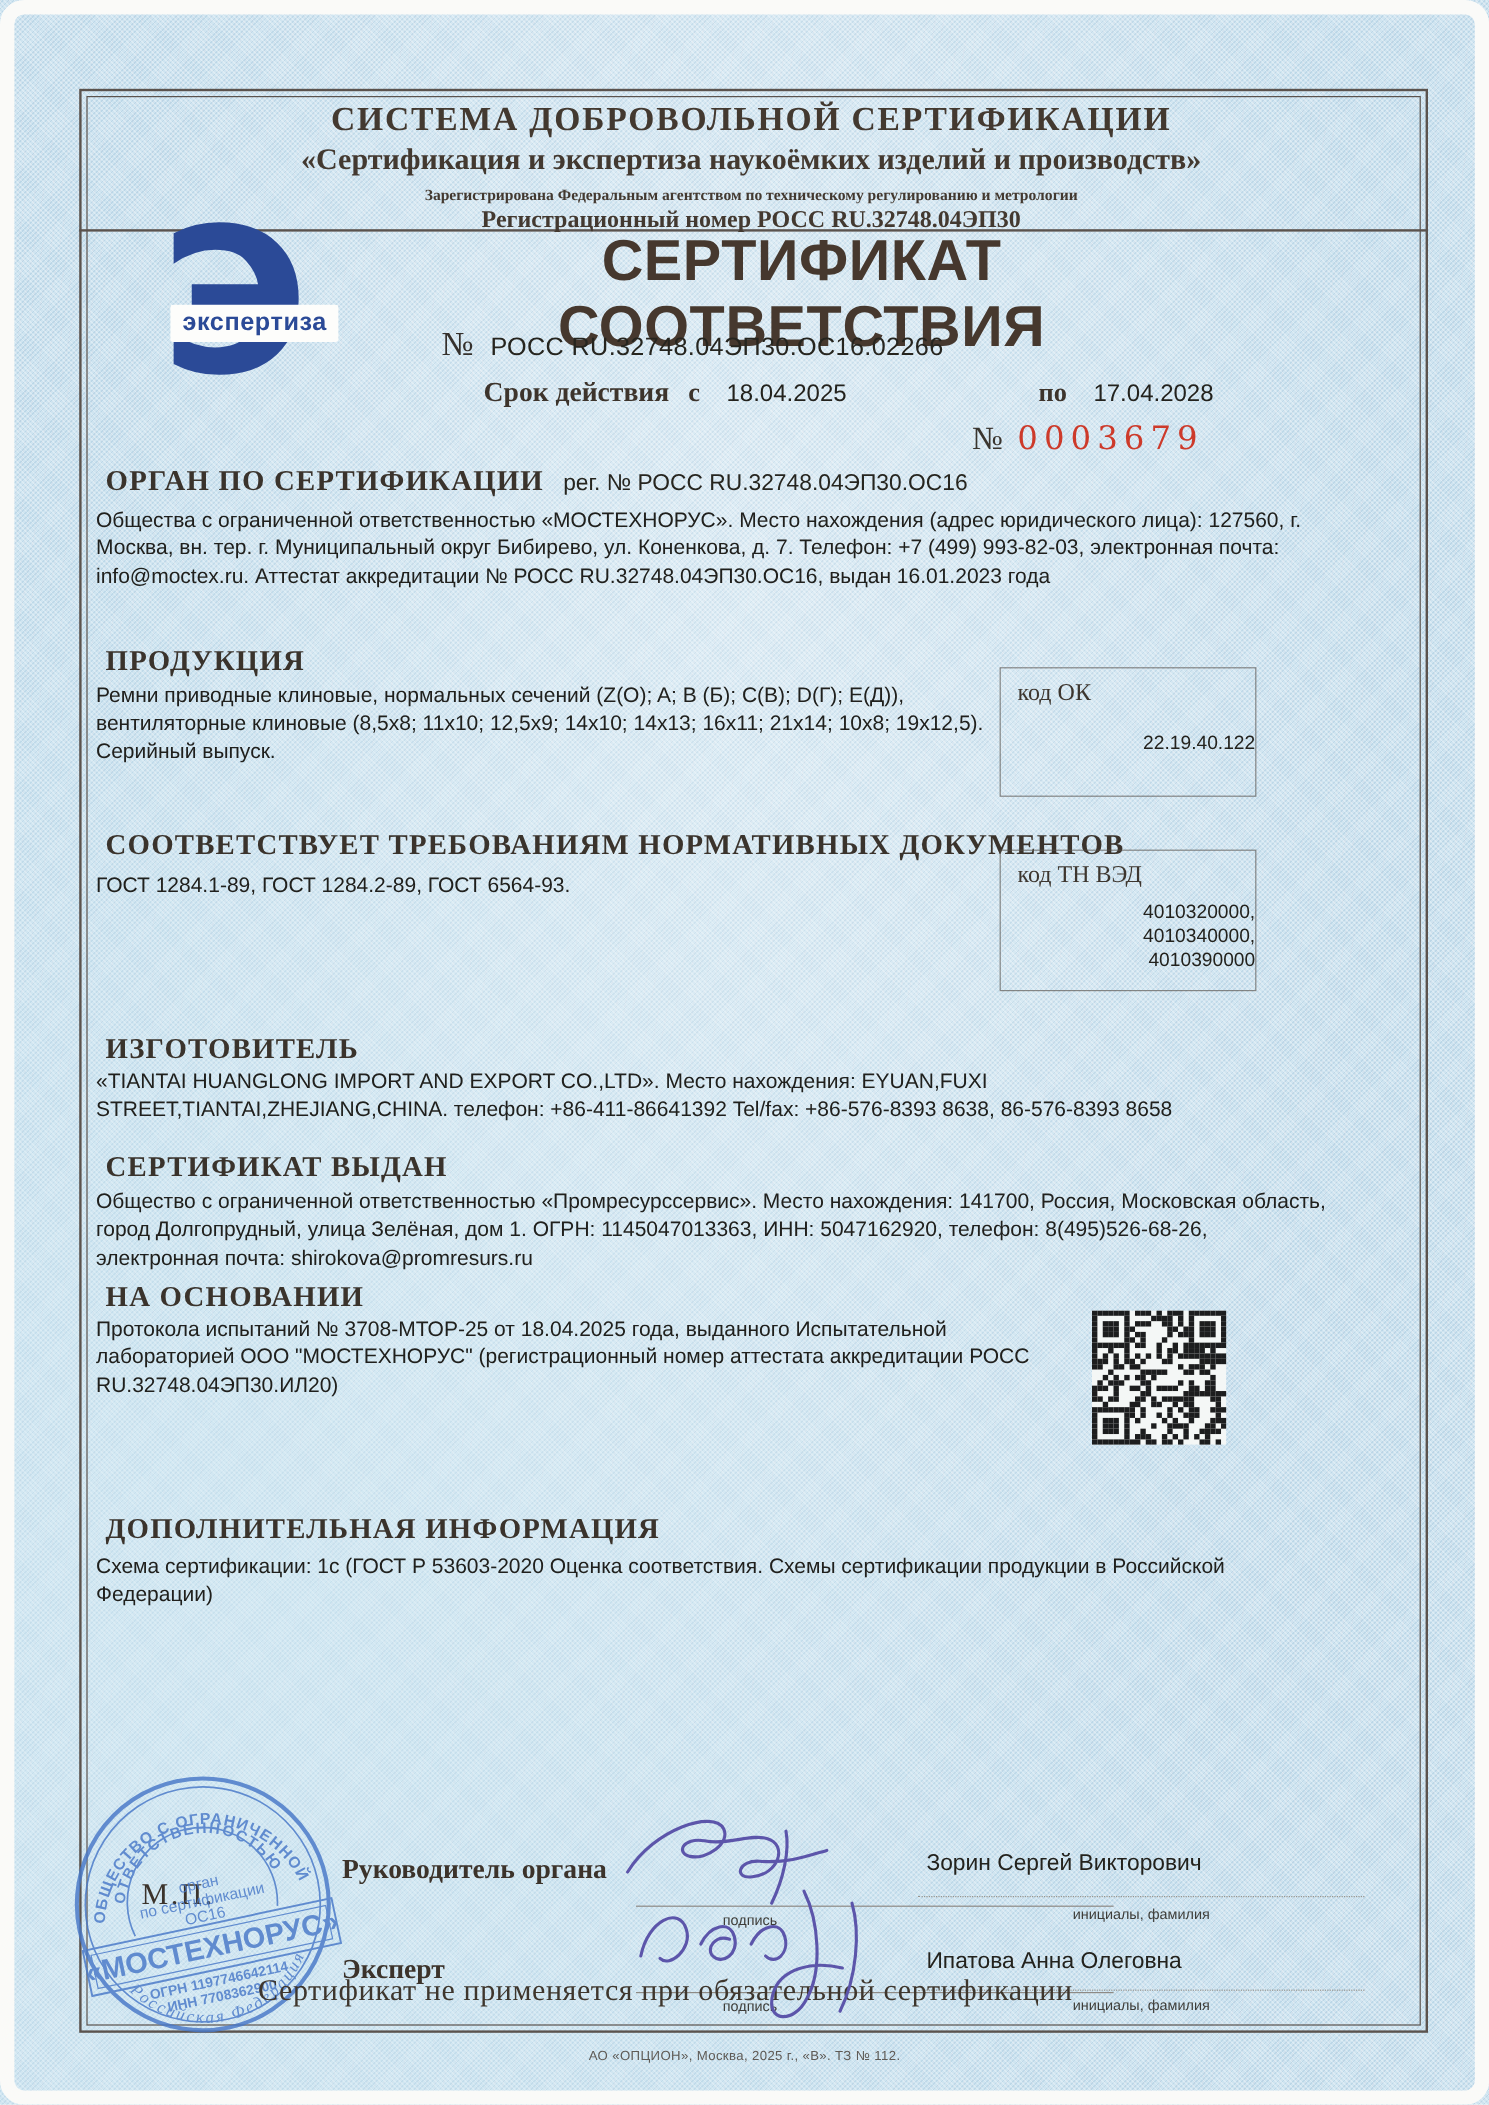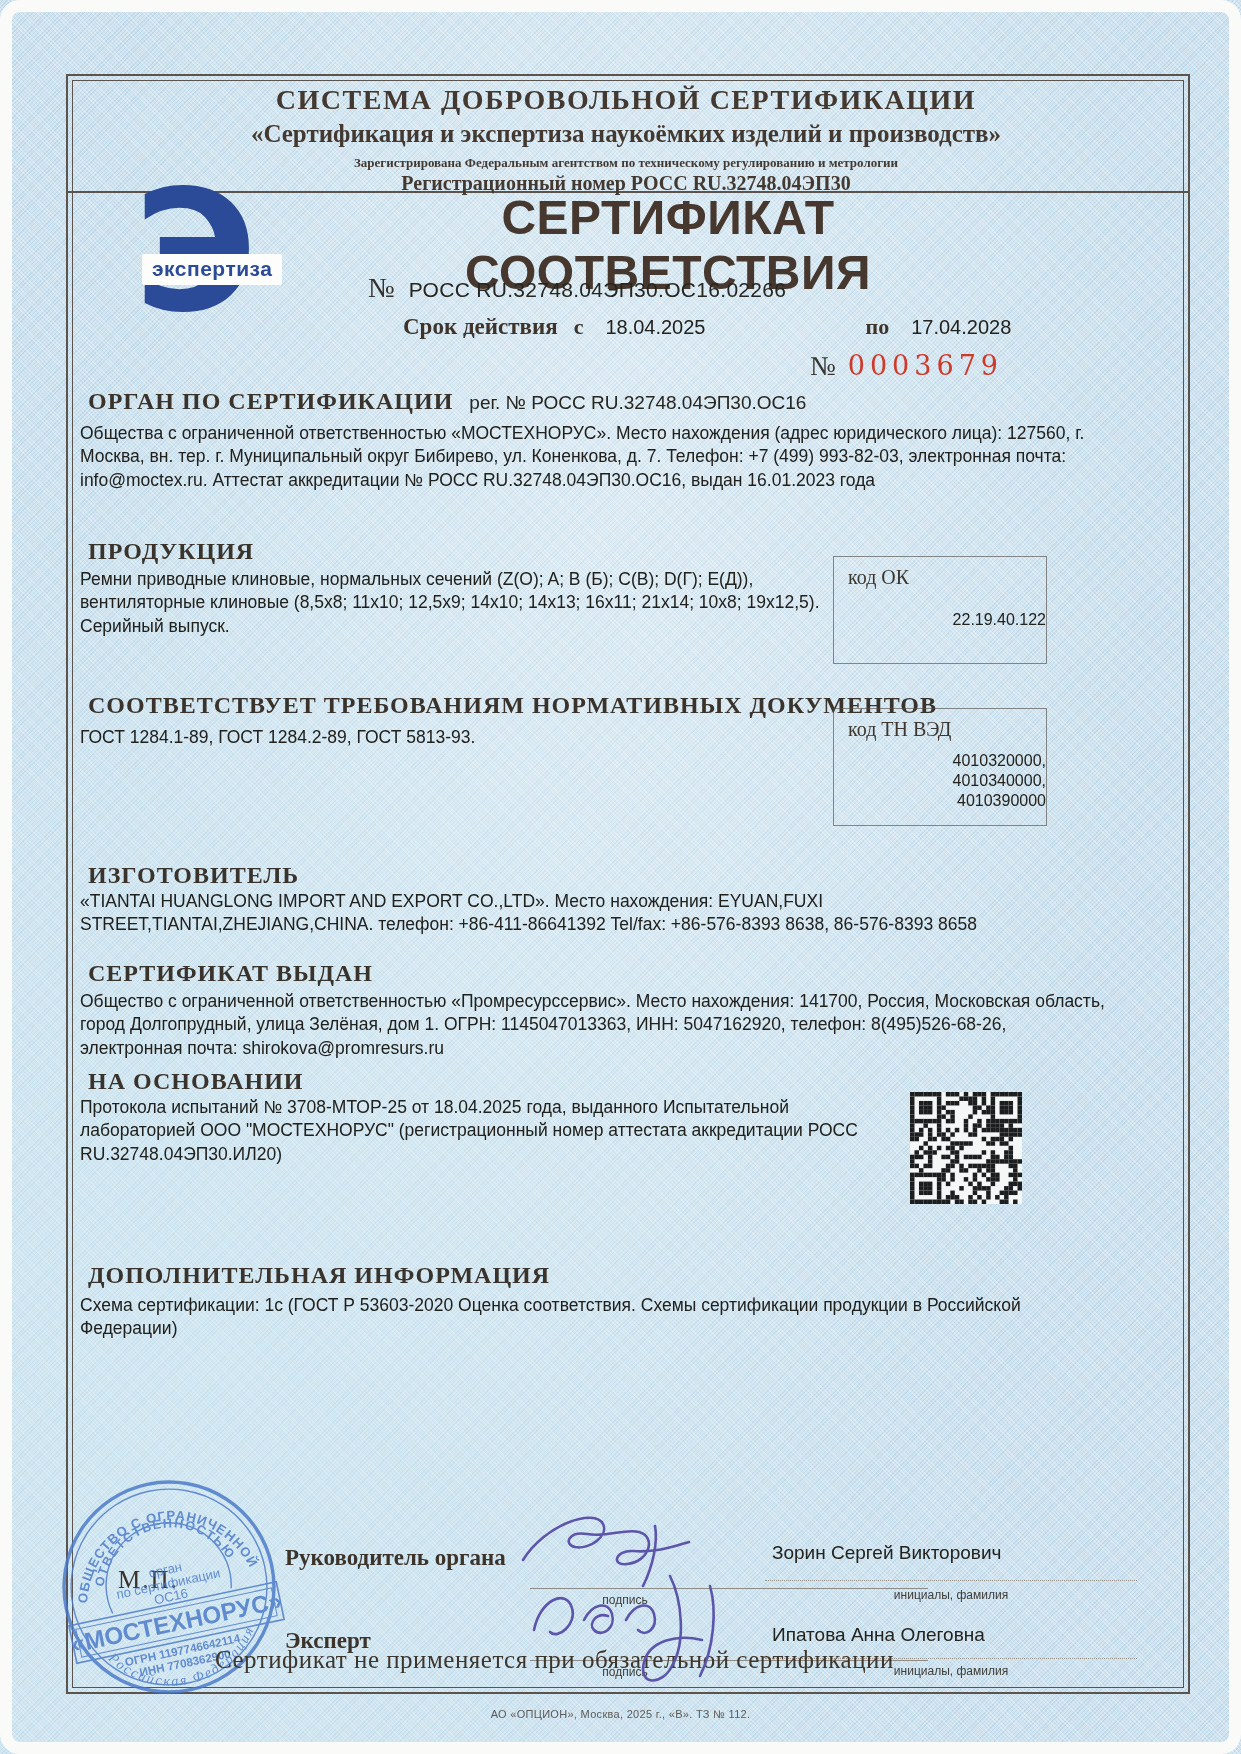--- a/index.html
+++ b/index.html
@@ -115,21 +115,21 @@
   <div class="abs body-txt" style="left:80px;top:422px;width:1032px;">Общества с ограниченной ответственностью «МОСТЕХНОРУС». Место нахождения (адрес юридического лица): 127560, г. Москва, вн. тер. г. Муниципальный округ Бибирево, ул. Коненкова, д. 7. Телефон: +7 (499) 993-82-03, электронная почта: info@moctex.ru. Аттестат аккредитации № РОСС RU.32748.04ЭП30.ОС16, выдан 16.01.2023 года</div>
 
   <div class="abs sec-h" style="left:88px;top:538px;">ПРОДУКЦИЯ</div>
   <div class="abs body-txt" style="left:80px;top:568px;width:745px;">Ремни приводные клиновые, нормальных сечений (Z(O); A; B (Б); C(B); D(Г); E(Д)), вентиляторные клиновые (8,5x8; 11x10; 12,5x9; 14x10; 14x13; 16x11; 21x14; 10x8; 19x12,5). Серийный выпуск.</div>
   <div class="abs codebox" style="left:833px;top:556px;width:212px;height:106px;">
     <div class="cb-lbl">код ОК</div>
     <div class="cb-val" style="margin-top:22px;">22.19.40.122</div>
   </div>
 
   <div class="abs sec-h" style="left:88px;top:692px;">СООТВЕТСТВУЕТ ТРЕБОВАНИЯМ НОРМАТИВНЫХ ДОКУМЕНТОВ</div>
-  <div class="abs body-txt" style="left:80px;top:726px;width:740px;">ГОСТ 1284.1-89, ГОСТ 1284.2-89, ГОСТ 5813-93.</div>
+  <div class="abs body-txt" style="left:80px;top:726px;width:740px;">ГОСТ 1284.1-89, ГОСТ 1284.2-89, ГОСТ 6564-93.</div>
   <div class="abs codebox" style="left:833px;top:708px;width:212px;height:116px;">
     <div class="cb-lbl">код ТН ВЭД</div>
     <div class="cb-val" style="margin-top:10px;line-height:1.25;">
       <div>4010320000,</div>
       <div>4010340000,</div>
       <div>4010390000</div>
     </div>
   </div>
 
   <div class="abs sec-h" style="left:88px;top:862px;">ИЗГОТОВИТЕЛЬ</div>

